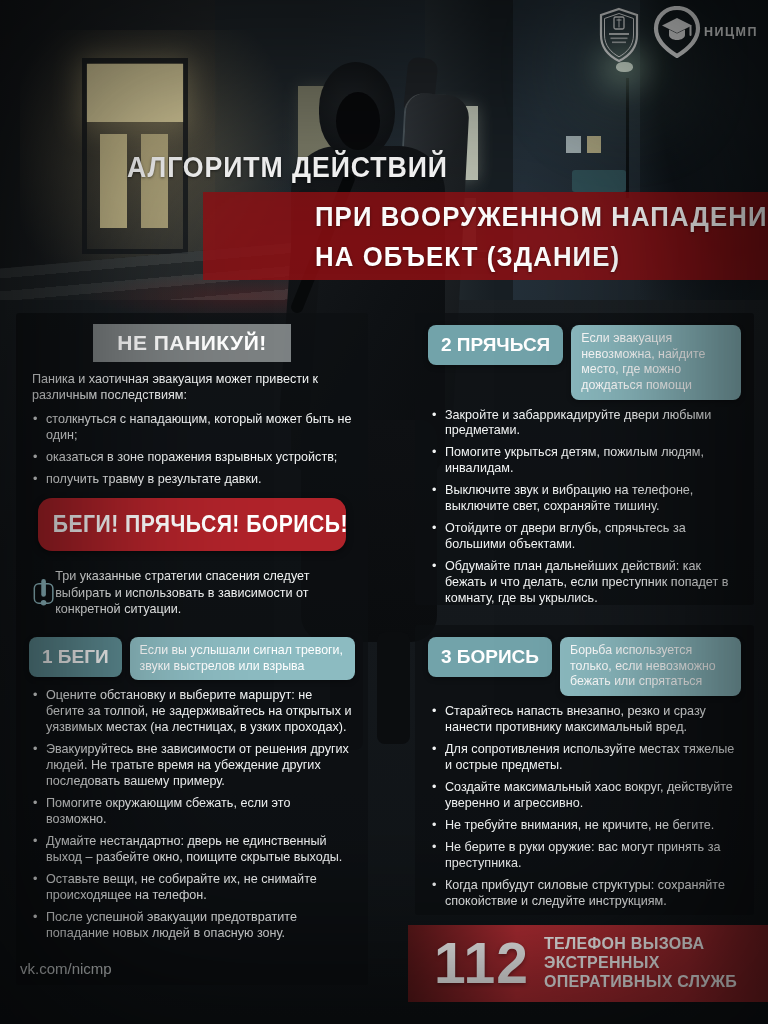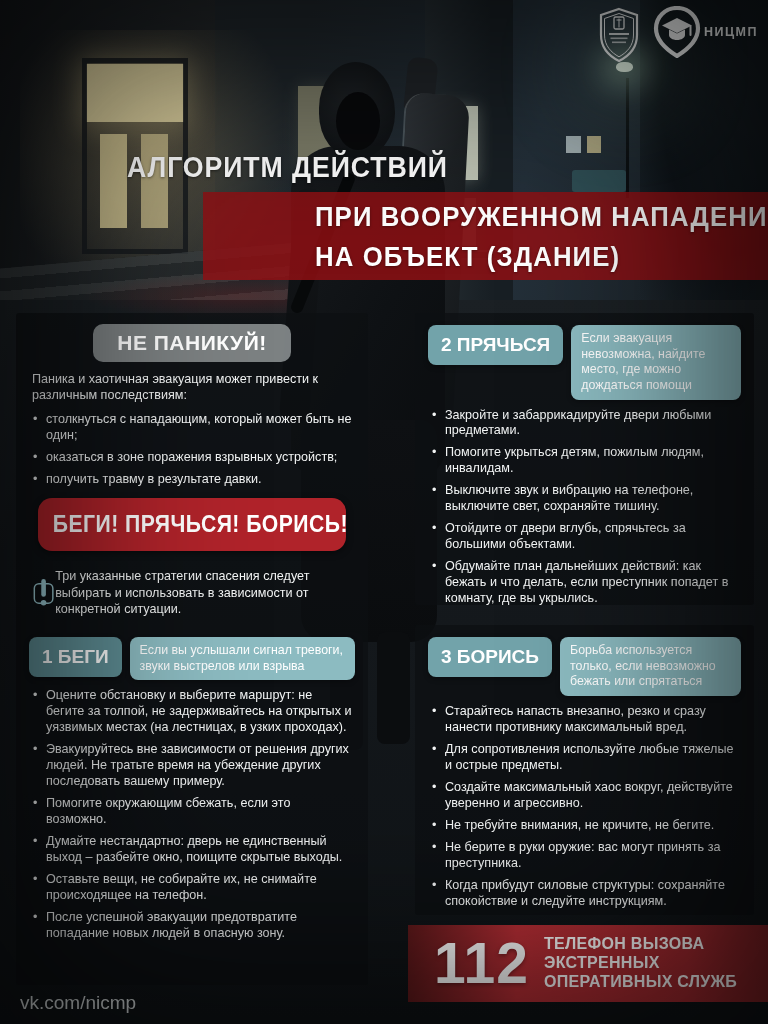--- a/index.html
+++ b/index.html
@@ -82,21 +82,21 @@
   .title-banner .bl { font-size:28px; font-weight:bold; letter-spacing:1.2px; line-height:40px;
     text-shadow: 0 1px 3px rgba(0,0,0,.4); white-space:nowrap;margin-left:30px; }
 
   
   .panel { position:absolute; background: rgba(12,15,18,.72); border-radius:3px; }
   .panel-left { left:16px; top:313px; width:352px; height:672px; }
   .panel-a   { left:415px; top:313px; width:339px; height:292px; }
   .panel-b   { left:415px; top:625px; width:339px; height:290px; }
 
   .pill { display:block; width:max-content; margin:11px auto 0; background:rgba(139,145,146,.88);
-    border-radius:10px; padding:7px 24px; font-size:21px; font-weight:bold; letter-spacing:.5px; }
+    border-radius:0; padding:7px 24px; font-size:21px; font-weight:bold; letter-spacing:.5px; }
 
   .ptext { margin:10px 16px 0; font-size:12.6px; line-height:1.27; color:#f3f5f5; }
   ul.blist { list-style:none; margin:8px 16px 0; }
   ul.blist li { position:relative; padding-left:14px; margin-bottom:6px;
     font-size:12.6px; line-height:1.27; color:#f3f5f5; }
   ul.blist li::before { content:"•"; position:absolute; left:1px; top:0; }
 
   .slogan { margin:10px 22px 0; background:#b0232a; border-radius:14px; text-align:center;
     padding:13px 2px; box-shadow: 0 2px 7px rgba(0,0,0,.45); white-space:nowrap; }
   .slogan .cond { transform-origin:50% 50%; font-size:23px; font-weight:bold; letter-spacing:.5px; }
@@ -112,21 +112,21 @@
   .note { background:#8cbbc1; border-radius:8px; font-size:12.4px; line-height:1.26;
     padding:6px 10px; flex:1; box-shadow: 0 2px 5px rgba(0,0,0,.3); }
 
   
   .emergency { left:408px; top:925px; width:388px; height:77px; display:flex; align-items:center;
     gap:15px; padding-left:26px;
     background: linear-gradient(90deg,#5e191b 0%,#b92f36 28%,#a42a30 72%,#6f1d20 100%); }
   .e-number { font-size:57px; font-weight:bold; line-height:1; letter-spacing:1px;
     text-shadow:0 2px 4px rgba(0,0,0,.35); }
   .e-label { width:198px; font-size:16px; font-weight:bold; line-height:1.18; letter-spacing:.3px; }
-  .vk { left:20px; top:960px; font-size:19px; color:#d4d9da;margin-top:32px; }
+  .vk { left:20px; top:960px; font-size:15px; color:#d4d9da; }
 </style>
 </head>
 <body>
 
 <div class="poster">
 
   <div>
     <div class="abs wall-left"></div>
     <div class="abs entrance-glow"></div>
     <div class="abs transom"></div>
@@ -244,21 +244,21 @@
   </div>
 
   <div class="panel panel-b">
     <div class="badge-row">
       <span class="badge badge-mid">3 БОРИСЬ</span>
       <span class="note">Борьба используется только, если невозможно бежать или спрятаться</span>
     </div>
     <ul class="blist">
 
     <li>Старайтесь напасть внезапно, резко и сразу нанести противнику максимальный вред.</li>
-        <li>Для сопротивления используйте любые тяжелые и острые предметы.</li>
+        <li>Для сопротивления используйте местах тяжелые и острые предметы.</li>
         <li>Создайте максимальный хаос вокруг, действуйте уверенно и агрессивно.</li>
         <li>Не требуйте внимания, не кричите, не бегите.</li>
         <li>Не берите в руки оружие: вас могут принять за преступника.</li>
         <li>Когда прибудут силовые структуры: сохраняйте спокойствие и следуйте инструкциям.</li>
       </ul>
   </div>
 
   <div class="abs emergency">
     <div class="e-number">112</div>
     <div class="e-label">ТЕЛЕФОН ВЫЗОВА ЭКСТРЕННЫХ ОПЕРАТИВНЫХ СЛУЖБ</div>

